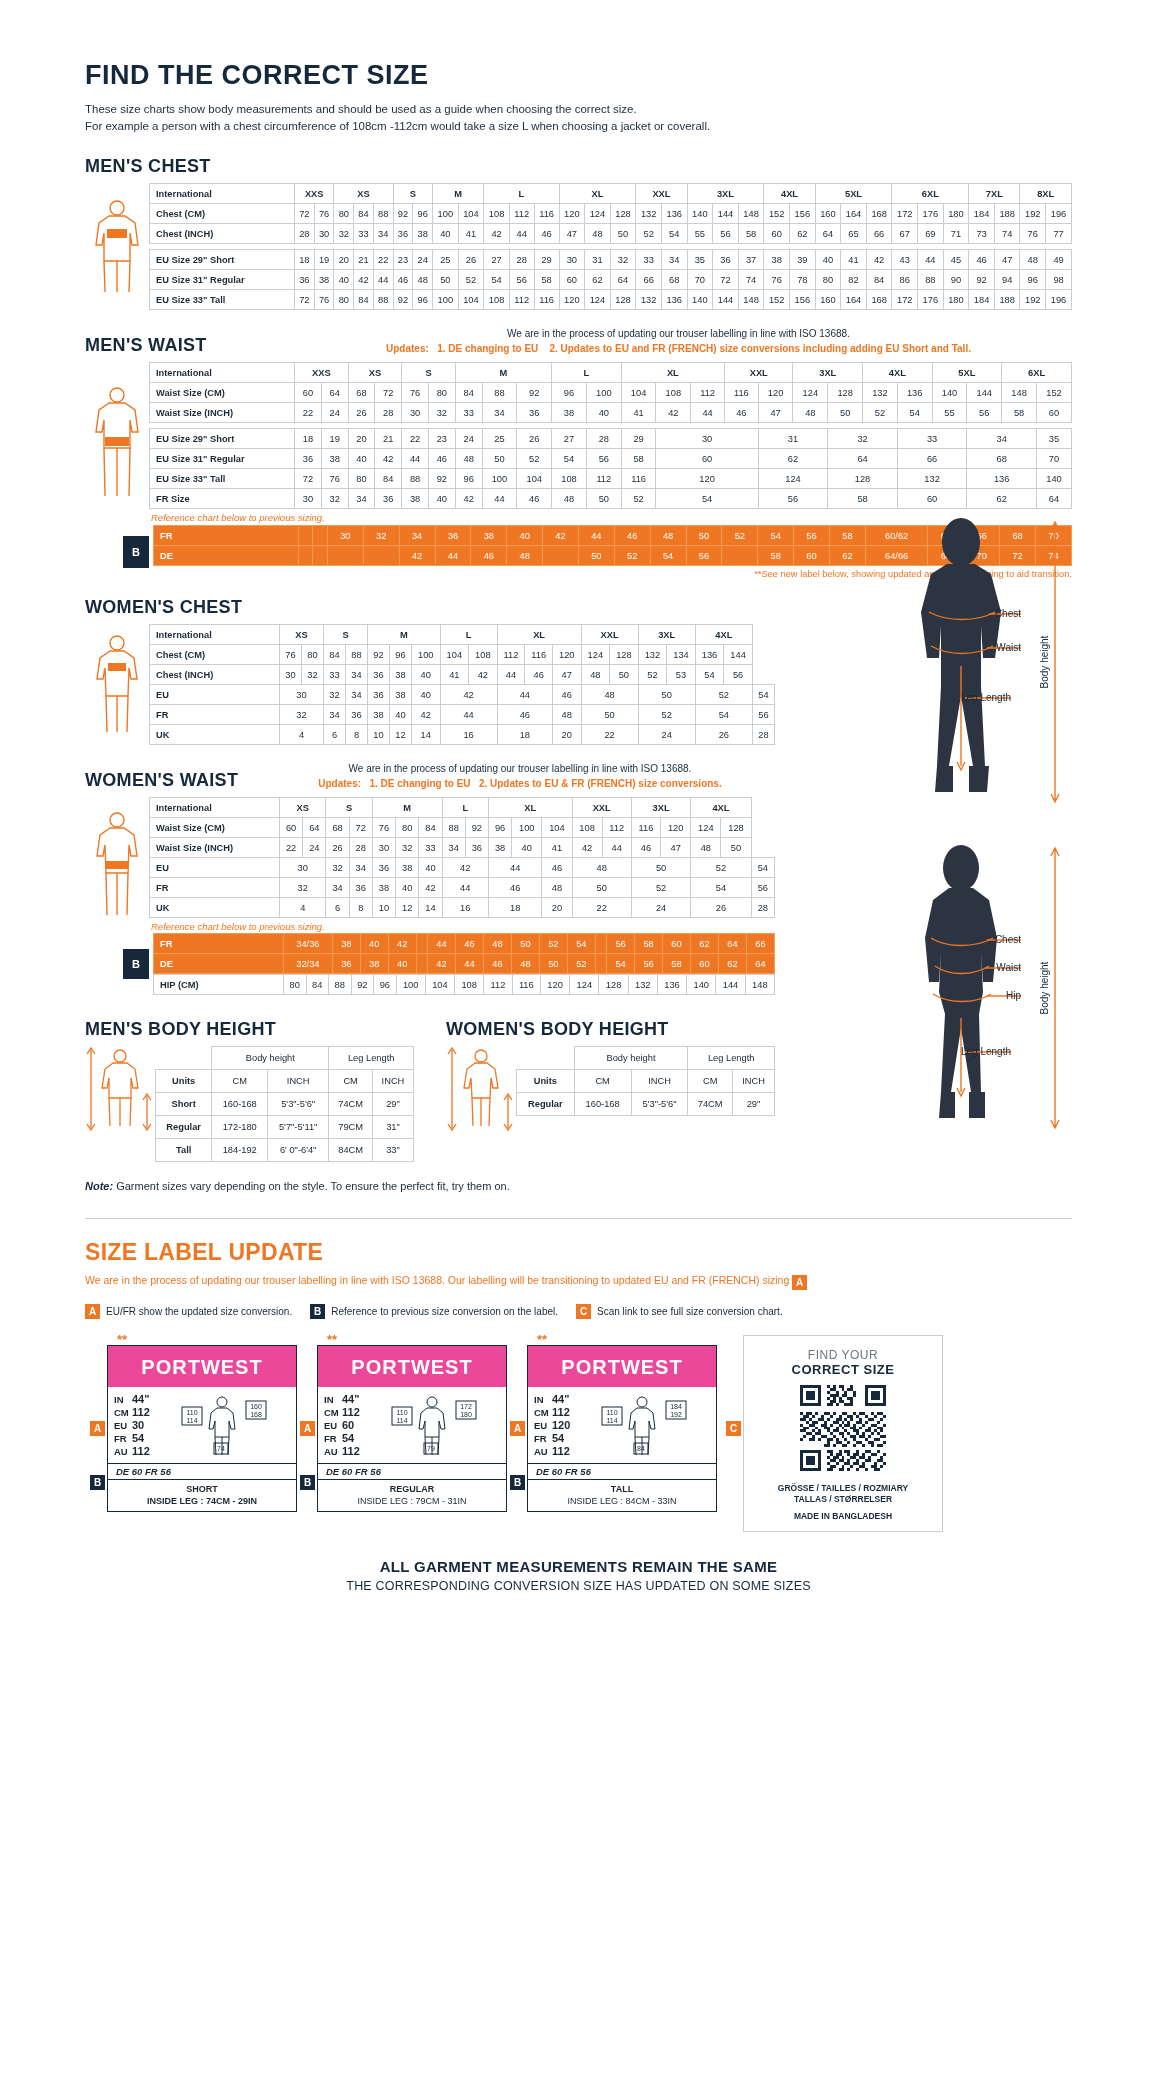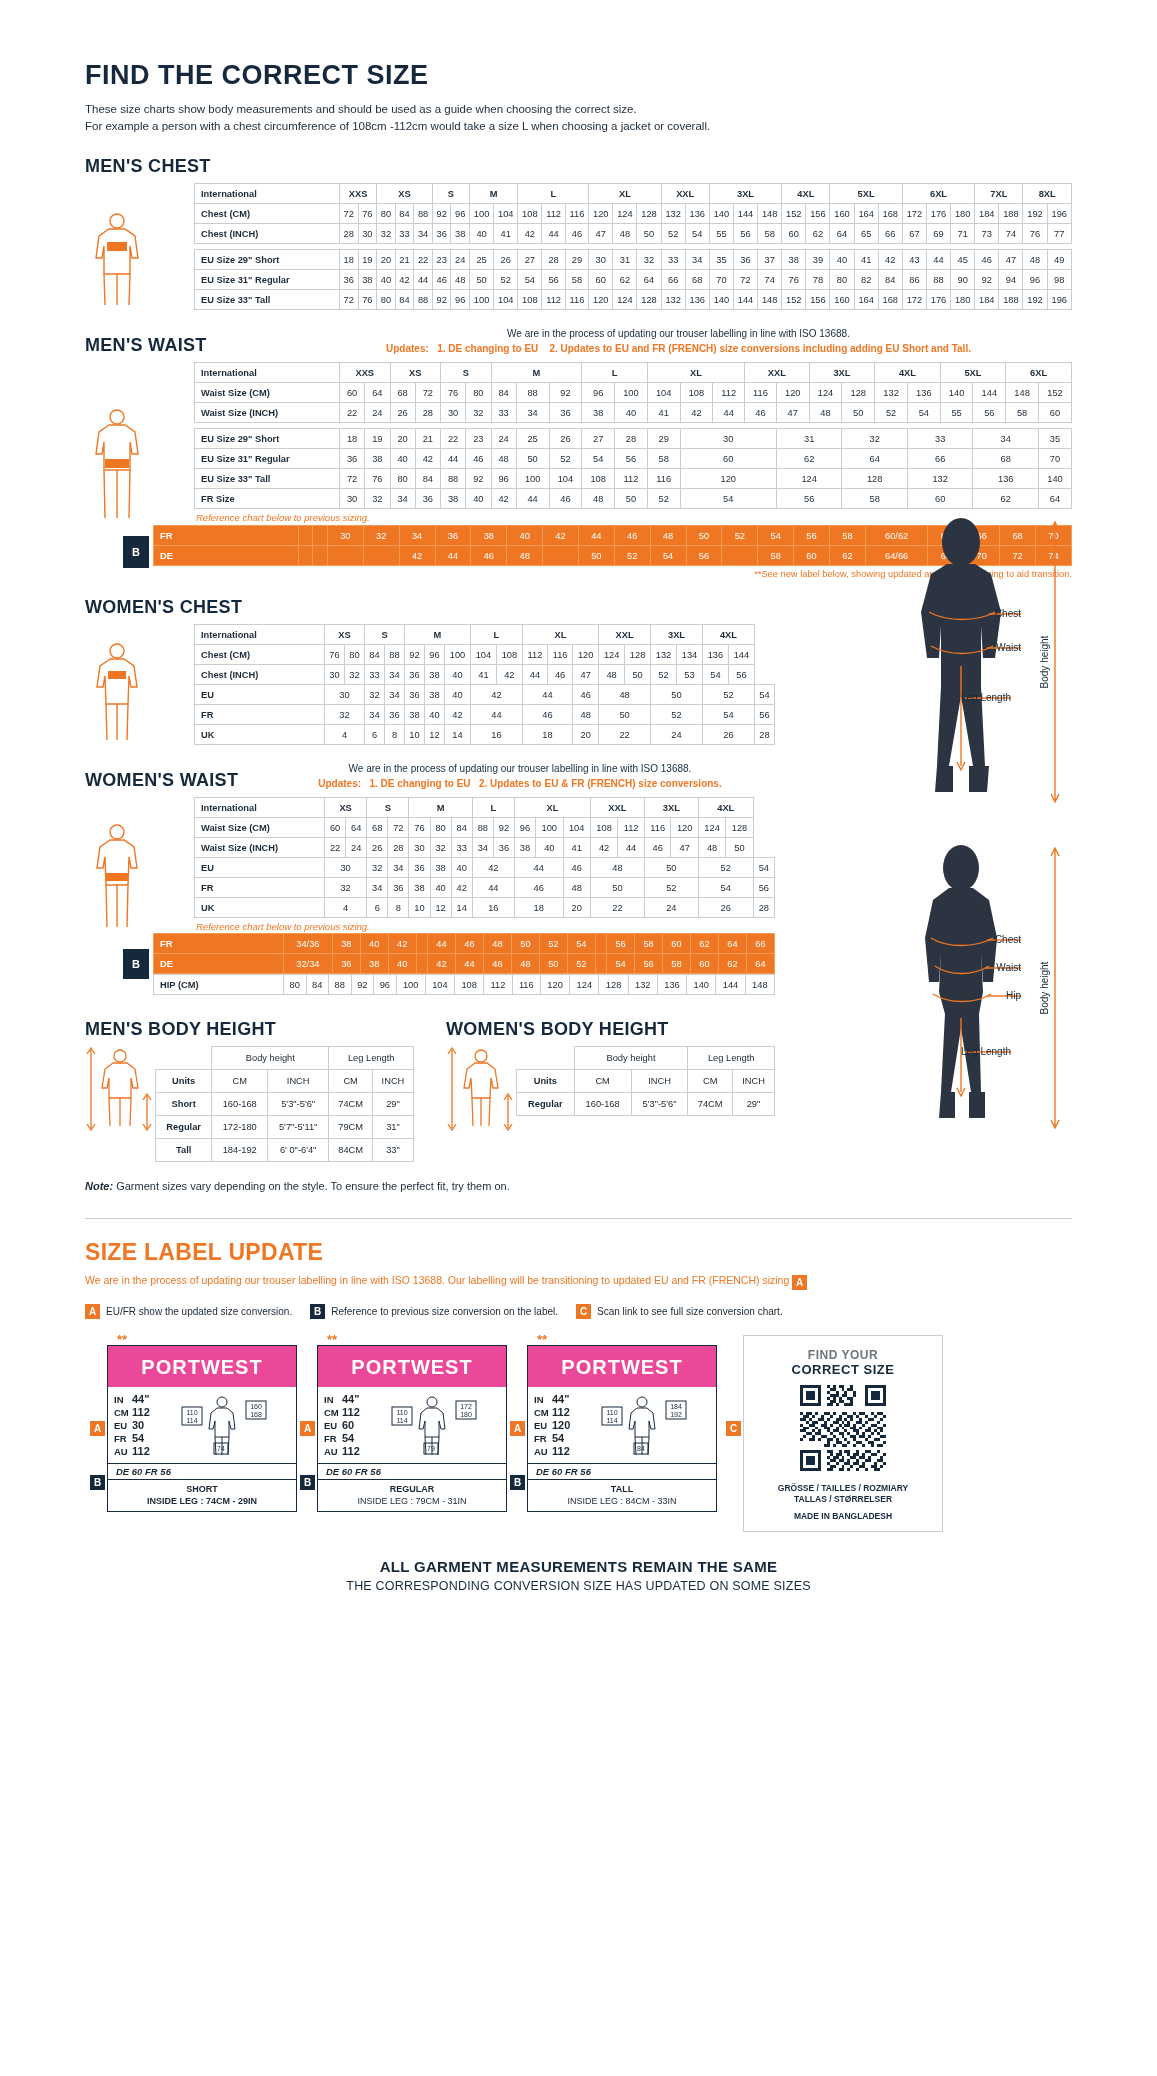--- a/index.html
+++ b/index.html
@@ -4,21 +4,21 @@
 <style>
   html,body{margin:0;padding:0;background:#ffffff;}
   body{width:1157px;font-family:"Liberation Sans",sans-serif;color:#1a2733;-webkit-font-smoothing:antialiased;}
   .page{position:relative;width:1157px;min-height:2076px;background:#fff;}
   .wrap{padding:60px 85px 0 85px;}
   
   h1.main{font-size:27px;font-weight:bold;letter-spacing:.5px;color:#16293c;margin:0 0 10px 0;text-transform:uppercase;}
   .intro{font-size:11.5px;line-height:1.45;color:#1d2b38;margin:0 0 22px 0;}
   h2.sec{font-size:18px;font-weight:bold;color:#16293c;letter-spacing:.3px;margin:0;text-transform:uppercase;}
   
-  .block{display:flex;align-items:flex-end;margin-top:6px;gap:45px;}
+  .block{display:flex;align-items:center;margin-top:6px;}
   .figcol{width:64px;flex:none;}
   .tablecol{flex:1;}
   table.sz{border-collapse:collapse;width:100%;font-size:9.3px;color:#1d2b38;}
   table.sz td,table.sz th{border:1px solid #c9ced4;padding:2px 3px;text-align:center;height:15px;line-height:12px;}
   table.sz td.lbl{text-align:left;padding-left:6px;font-weight:bold;white-space:nowrap;}
   table.sz tr.hdr td,table.sz tr.hdr th{font-weight:bold;}
   table.sz td.spacer{border:none;height:5px;padding:0;}
   .upd{font-size:10px;color:#16293c;margin:4px 0 2px 0;text-align:center;}
   .upd b{color:#ef7622;}
   .refnote{font-size:9.5px;color:#ef7622;font-style:italic;margin:3px 0 1px 2px;}
@@ -59,21 +59,21 @@
   .codes{font-size:9.5px;line-height:13px;font-weight:bold;}
   .codes span.k{display:inline-block;width:18px;}
   .codes .big{font-size:11px;}
   .lfig{flex:1;display:flex;justify-content:center;}
   .lfoot{border-top:1px solid #16293c;text-align:center;font-size:9px;font-weight:bold;padding:3px 0 4px 0;line-height:12px;}
   .lprev{border-top:1px solid #16293c;font-size:9.5px;font-style:italic;font-weight:bold;padding:2px 0 2px 8px;}
   .abadge{position:absolute;left:-17px;top:86px;width:15px;height:15px;background:#ef7622;color:#fff;font-size:10px;font-weight:bold;display:flex;align-items:center;justify-content:center;}
   .bbadge2{position:absolute;left:-17px;top:140px;width:15px;height:15px;background:#16293c;color:#fff;font-size:10px;font-weight:bold;display:flex;align-items:center;justify-content:center;}
   
   .qrcard{width:182px;border:1px solid #c9ced4;text-align:center;padding:12px 8px 10px 8px;position:relative;}
-  .qrtitle1{font-size:12px;color:#6c7680;letter-spacing:.5px;font-weight:bold;}
+  .qrtitle1{font-size:12px;color:#6c7680;letter-spacing:.5px;}
   .qrtitle2{font-size:13px;font-weight:bold;color:#16293c;letter-spacing:.5px;margin-bottom:8px;}
   .qrsub{font-size:8.5px;font-weight:bold;color:#16293c;line-height:11px;margin-top:8px;}
   .qrmade{font-size:8.5px;font-weight:bold;color:#16293c;margin-top:6px;}
   .cbadge{position:absolute;left:-17px;top:86px;width:15px;height:15px;background:#ef7622;color:#fff;font-size:10px;font-weight:bold;display:flex;align-items:center;justify-content:center;}
   .footer1{text-align:center;font-size:15px;font-weight:bold;color:#16293c;margin-top:26px;letter-spacing:.3px;}
   .footer2{text-align:center;font-size:12.5px;color:#16293c;margin-top:4px;letter-spacing:.2px;}
   
   .models{position:absolute;right:88px;top:516px;width:200px;}
   .modelblock{position:relative;margin-bottom:10px;}
 </style>

